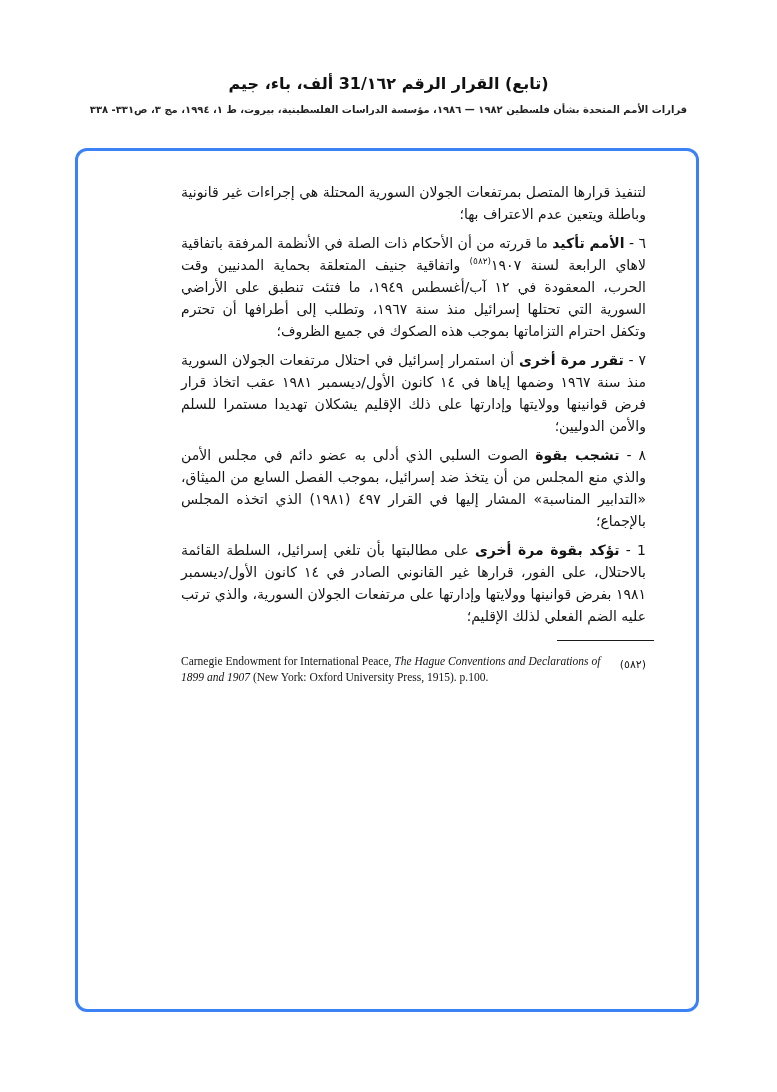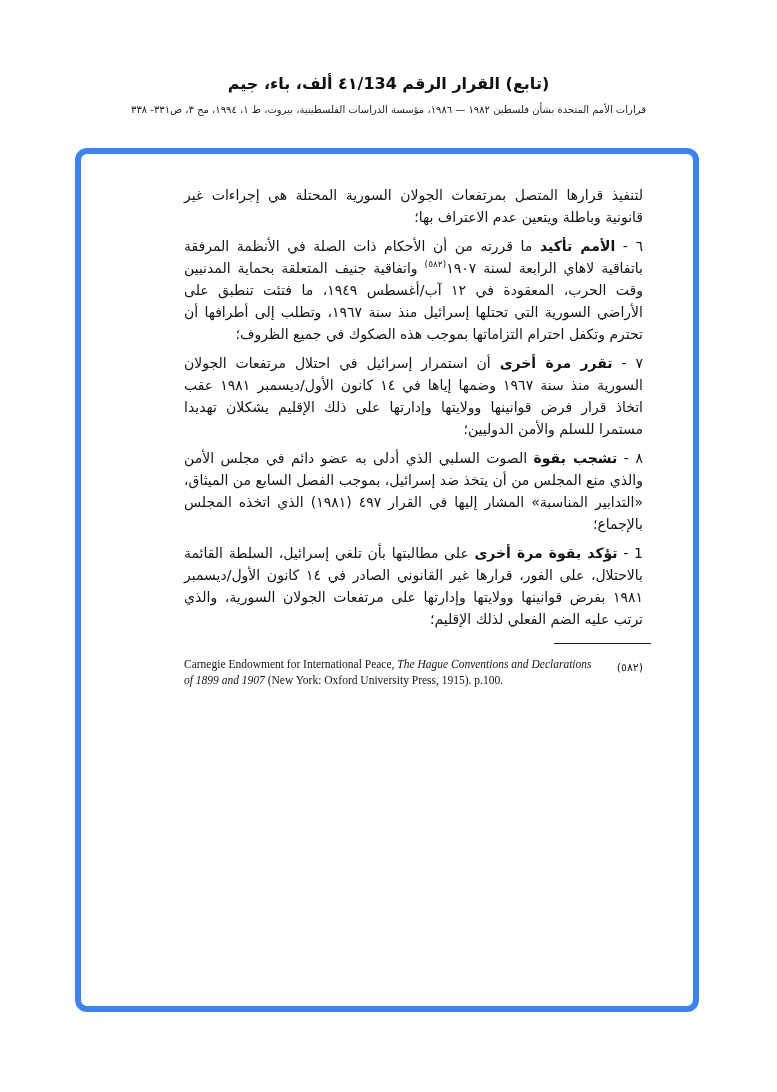--- a/index.html
+++ b/index.html
@@ -22,30 +22,30 @@
     direction: rtl;
   }
   .header-title {
     font-size: 16px;
     font-weight: bold;
     letter-spacing: 0.3px;
   }
   .header-source {
     margin-top: 11px;
     font-size: 10px;
-    font-weight: normal;
+    font-weight: bold;
     color: #222;
   }
   .green-box {
     position: absolute;
     left: 75px;
     top: 148px;
     width: 624px;
     height: 864px;
-    border: 6px solid #3b82f6;
+    border: 3px solid #3b82f6;
     border-radius: 12px;
     box-sizing: border-box;
     background: #ffffff;
   }
   .box-content {
     position: absolute;
     top: 30px;
     right: 50px;
     left: 103px;
     bottom: 18px;
@@ -104,21 +104,21 @@
     font-weight: bold;
     direction: rtl;
   }
 </style>
 </head>
 <body>
 
 <div class="page">
 
   <div class="header">
-    <div class="header-title">(تابع) القرار الرقم ٤١/134 ألف، باء، جيم</div>
+    <div class="header-title">(تابع) القرار الرقم 31/١٦٢ ألف، باء، جيم</div>
     <div class="header-source">قرارات الأمم المتحدة بشأن فلسطين ١٩٨٢ — ١٩٨٦، مؤسسة الدراسات الفلسطينية، بيروت، ط ١، ١٩٩٤، مج ٣، ص٣٣١- ٣٣٨</div>
   </div>
 
   <div class="green-box">
     <div class="box-content">
 
       <p>
         <span>لتنفيذ قرارها المتصل بمرتفعات الجولان السورية المحتلة هي إجراءات غير قانونية وباطلة ويتعين عدم الاعتراف بها؛</span>
       </p>
 

